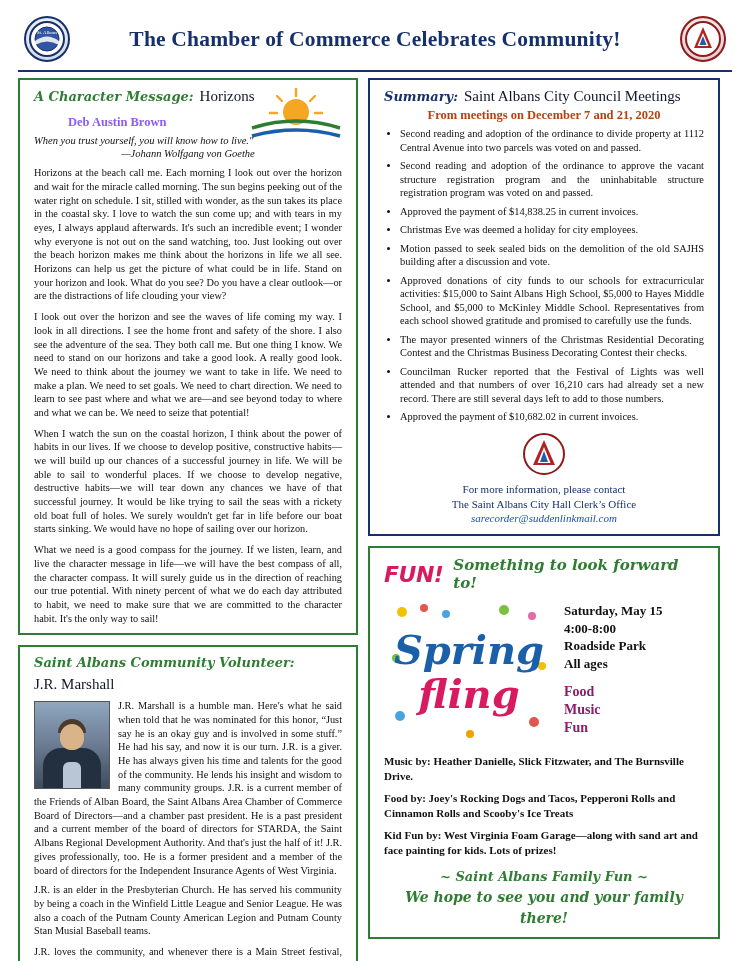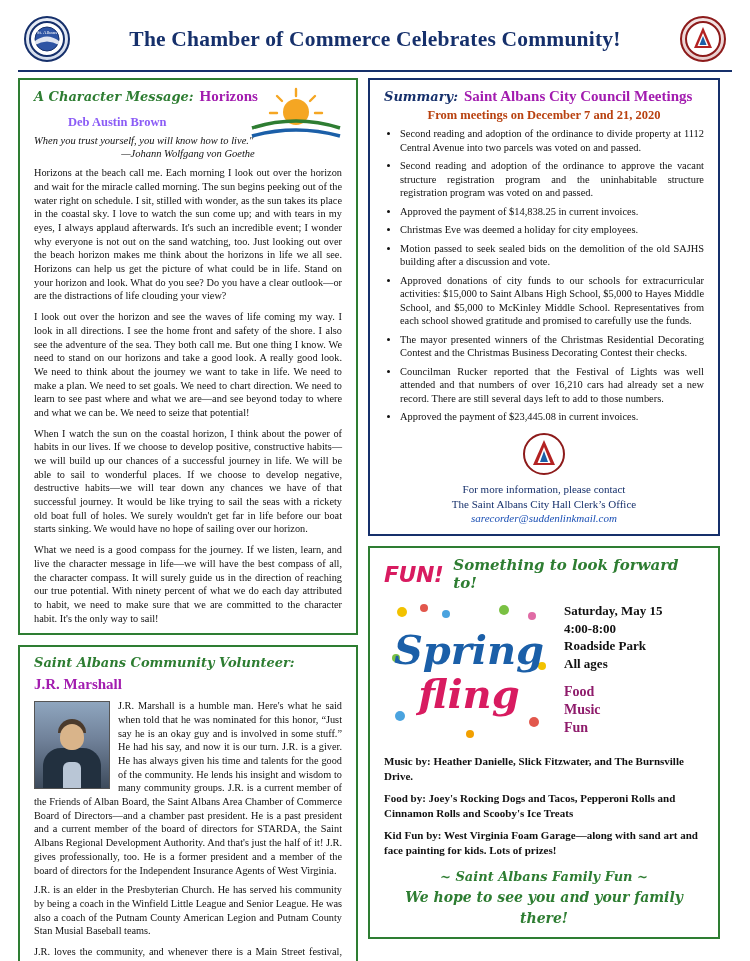--- a/index.html
+++ b/index.html
@@ -60,21 +60,21 @@
   
   .script{
     font-family:"DejaVu Serif", serif;
     font-style:italic;
     color:#2e7d32;
     font-size:13px;
     font-weight:bold;
   }
   .script.navy{color:#16306b;}
   .hdr-line{display:flex;align-items:baseline;gap:6px;flex-wrap:wrap;}
-  .hdr-strong{font-weight:bold;color:#a21caf;font-size:15px;}
+  .hdr-strong{font-weight:normal;color:#0f172a;font-size:15px;}
   .byline{
     text-align:center;font-weight:bold;color:#8b5cf6;font-size:12.5px;margin-top:10px;
   }
   .quote{
     font-style:italic;font-size:10.5px;color:#111;margin-top:4px;line-height:1.25;
   }
   .quote .attrib{display:block;text-align:center;}
   
   .p{
     font-size:10.3px;line-height:1.33;text-align:justify;margin:7px 0 0 0;
@@ -243,21 +243,21 @@
         <div class="summary-sub">From meetings on December 7 and 21, 2020</div>
         <ul class="bullets">
           <li>Second reading and adoption of the ordinance to divide property at 1112 Central Avenue into two parcels was voted on and passed.</li>
           <li>Second reading and adoption of the ordinance to approve the vacant structure registration program and the uninhabitable structure registration program was voted on and passed.</li>
           <li>Approved the payment of $14,838.25 in current invoices.</li>
           <li>Christmas Eve was deemed a holiday for city employees.</li>
           <li>Motion passed to seek sealed bids on the demolition of the old SAJHS building after a discussion and vote.</li>
           <li>Approved donations of city funds to our schools for extracurricular activities: $15,000 to Saint Albans High School, $5,000 to Hayes Middle School, and $5,000 to McKinley Middle School.  Representatives from each school showed gratitude and promised to carefully use the funds.</li>
           <li>The mayor presented winners of the Christmas Residential Decorating Contest and the Christmas Business Decorating Contest their checks.</li>
           <li> Councilman Rucker reported that the Festival of Lights was well attended and that numbers of over 16,210 cars had already set a new record.  There are still several days left to add to those numbers.</li>
-          <li>Approved the payment of $23,445.08 in current invoices.</li>
+          <li>Approved the payment of $10,682.02 in current invoices.</li>
         </ul>
         <div class="logo-center">
           <svg width="44" height="44" viewBox="0 0 44 44" aria-hidden="true">
             <circle cx="22" cy="22" r="20" fill="#ffffff" stroke="#8d1b1b" stroke-width="2"></circle>
             <path d="M22 8 L33 33 L11 33 Z" fill="#b32222"></path>
             <path d="M22 15 L28.5 31 L15.5 31 Z" fill="#ffffff"></path>
             <path d="M22 19 L26 30 L18 30 Z" fill="#1b5fa8"></path>
           </svg>
         </div>
         <div class="contact">

